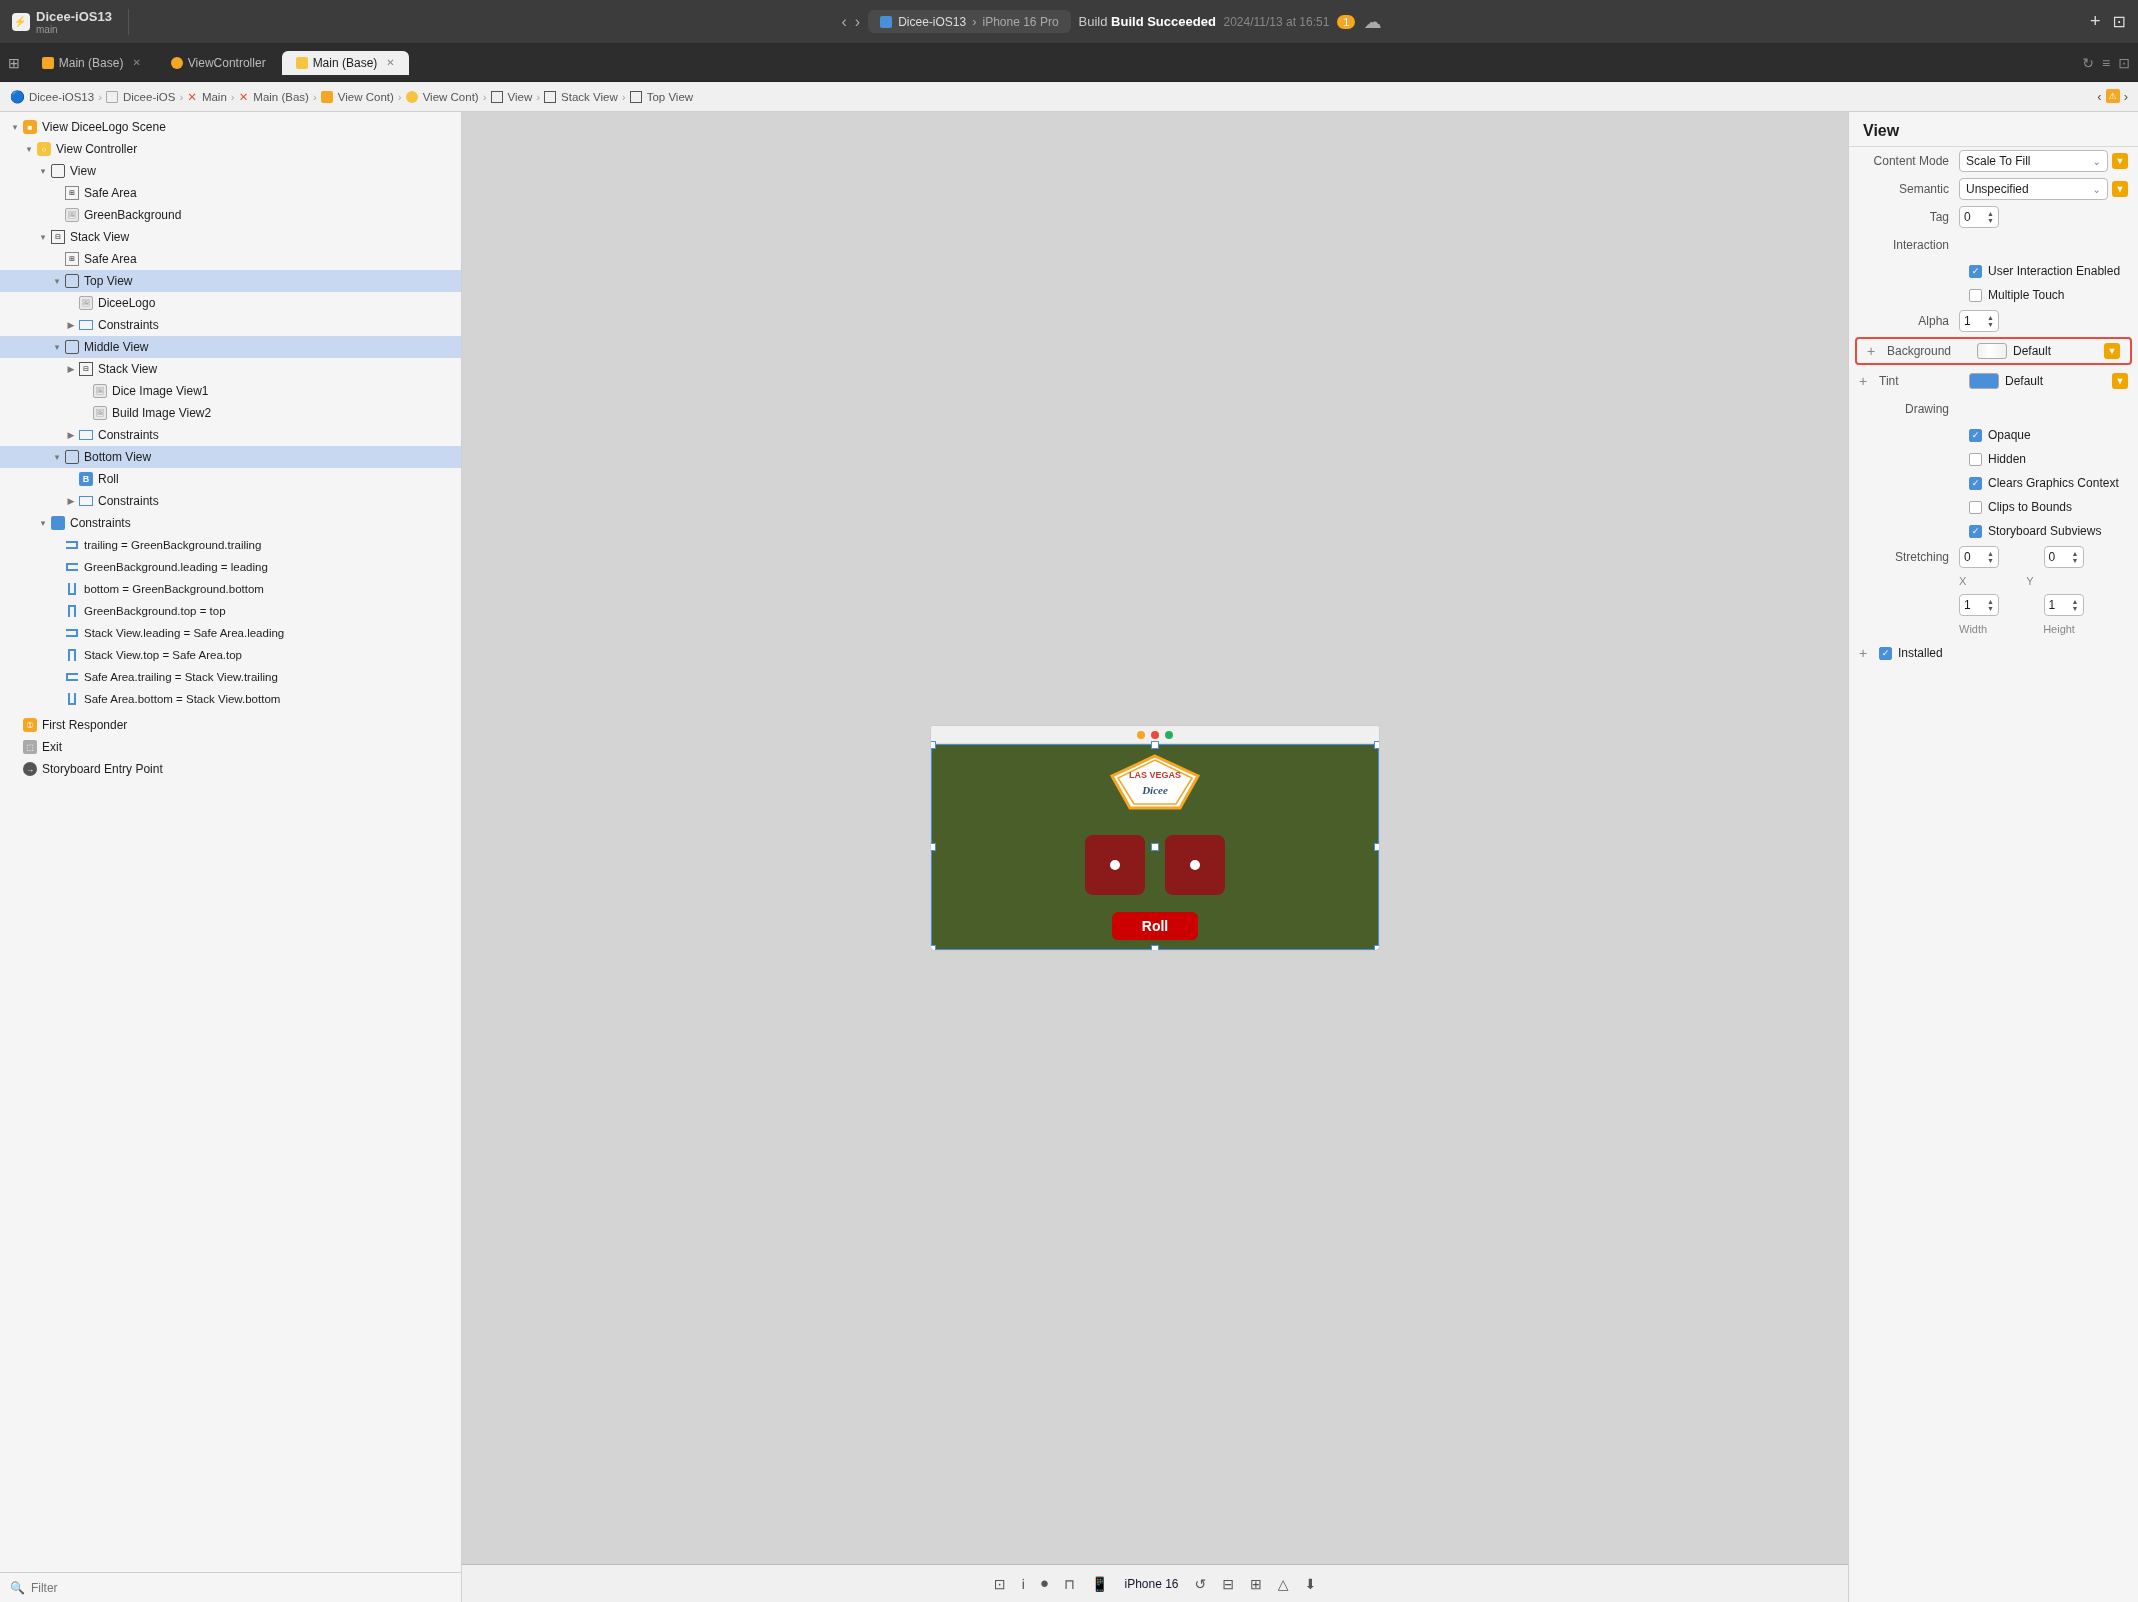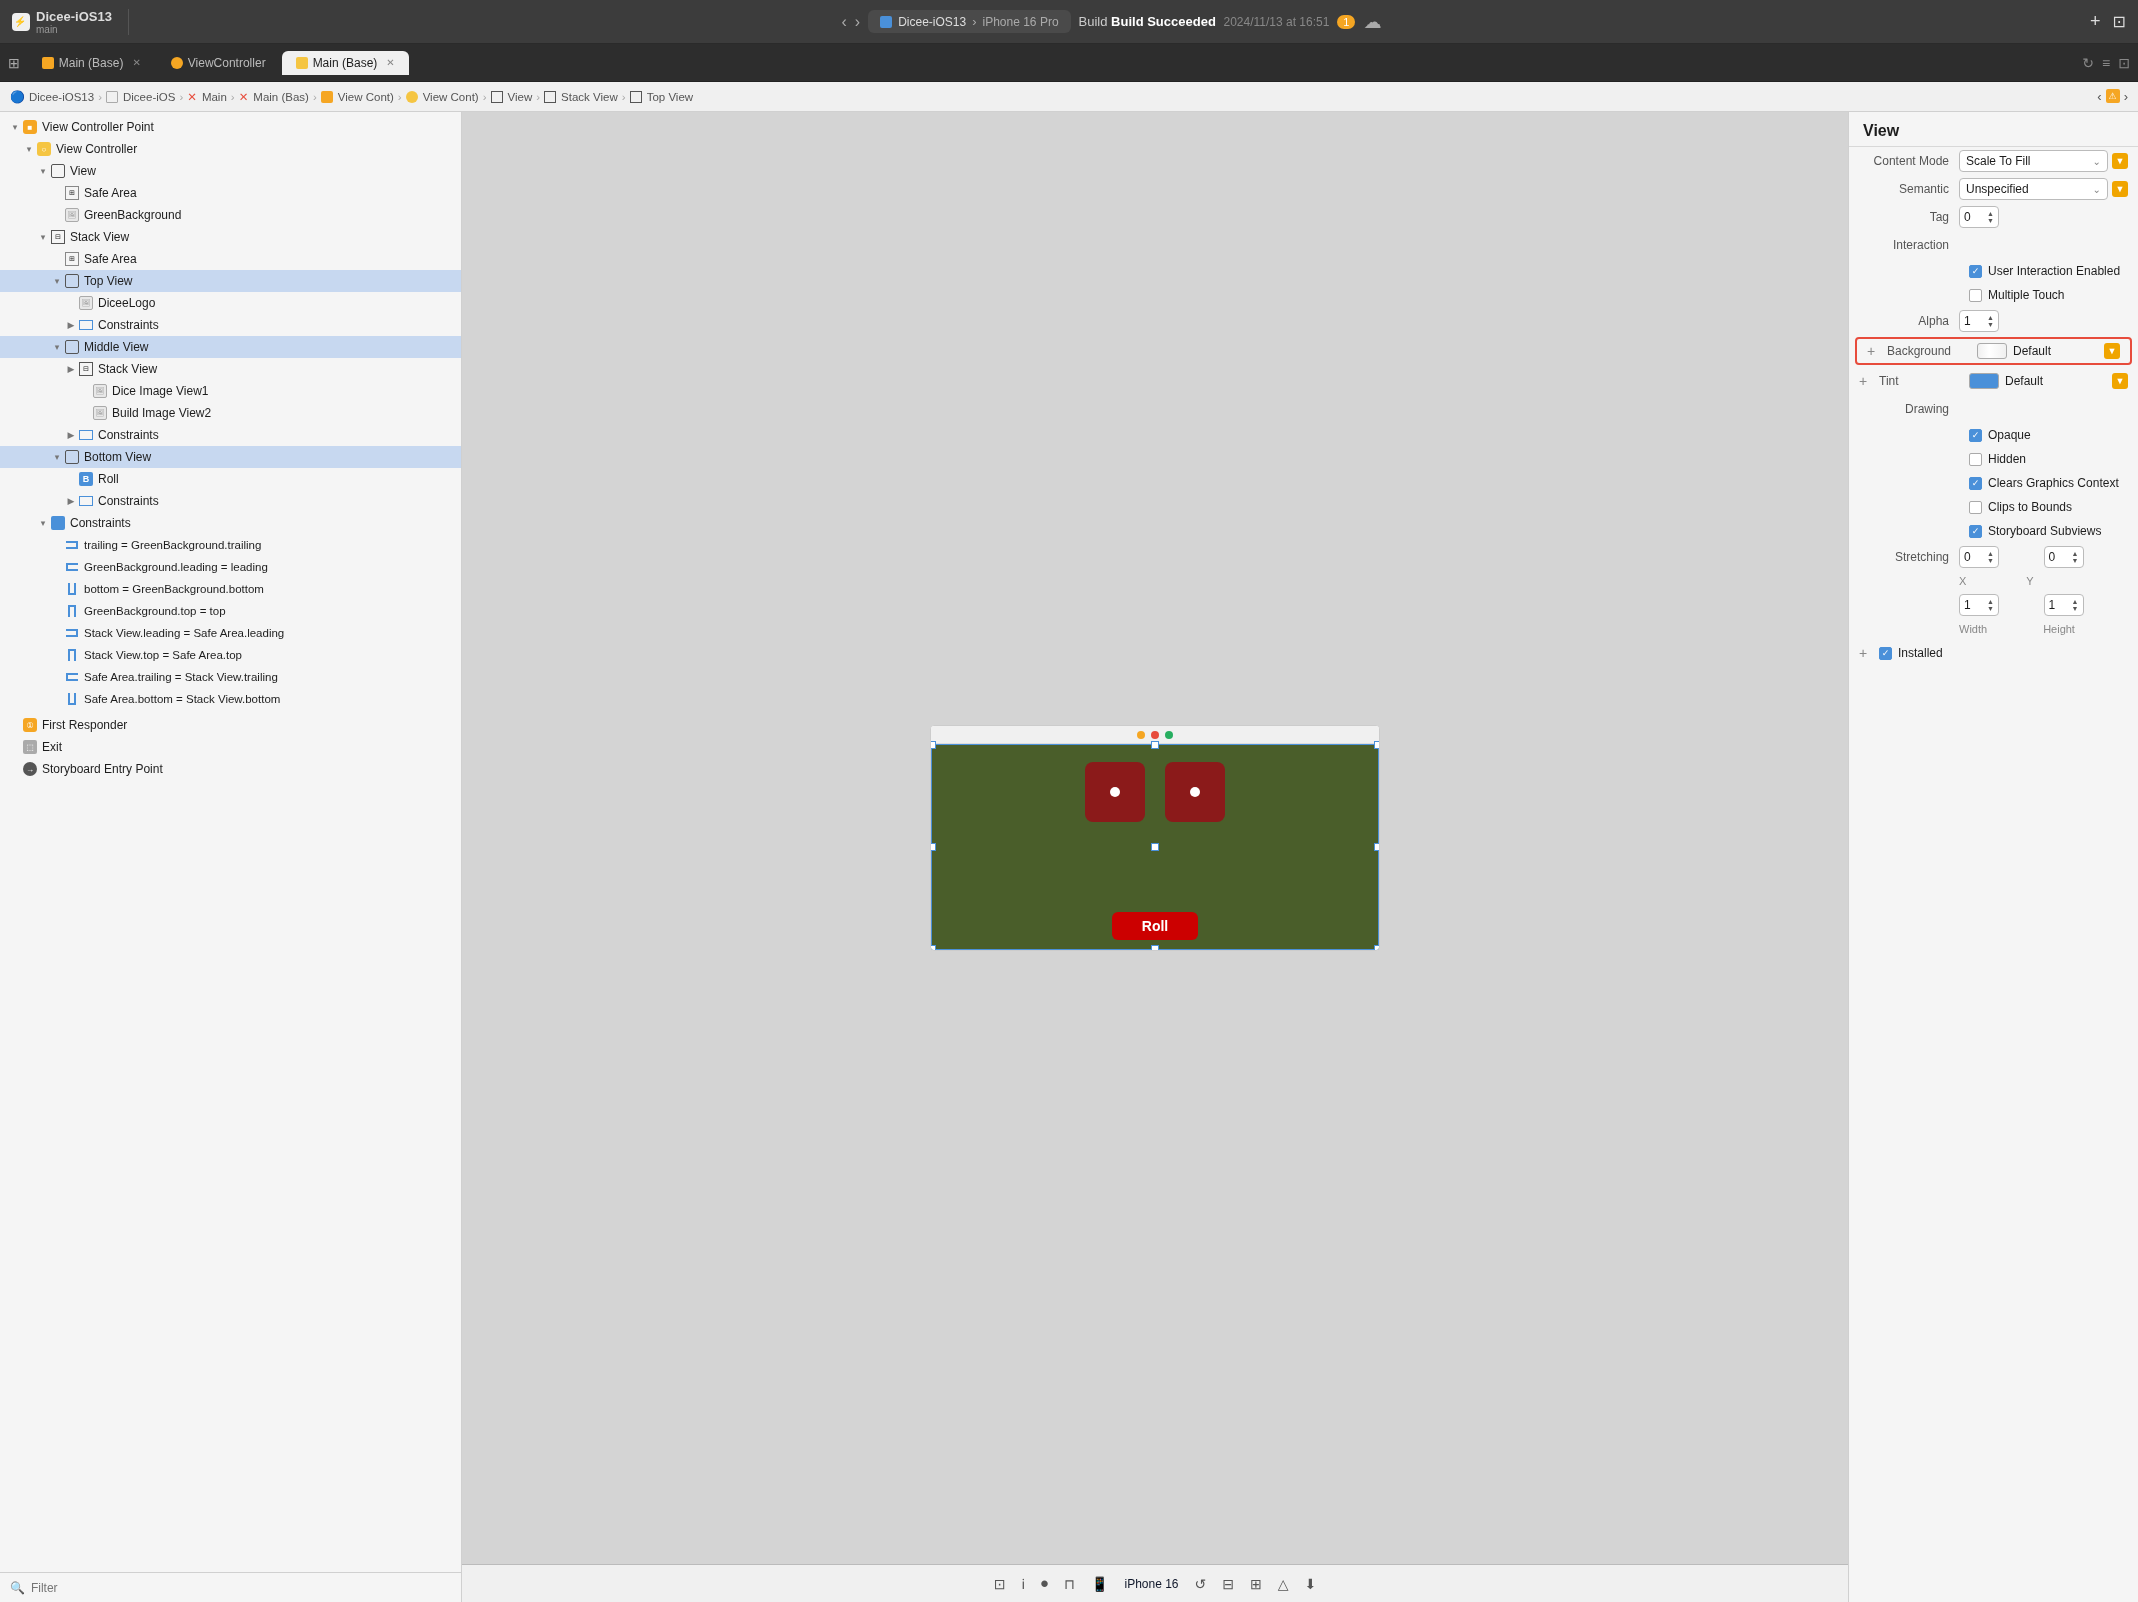--- a/index.html
+++ b/index.html
@@ -228,21 +228,21 @@
 <div class="main-layout">
 
   <div class="navigator">
     <div class="nav-tree">
 
       <div class="tree-item" style="padding-left:8px;">
         <span class="tree-arrow">▾</span>
         <span class="tree-icon">
             <div class="icon-orange-sq">■</div>
           </span>
-        <span class="tree-label">View Controller Point</span>
+        <span class="tree-label">View DiceeLogo Scene</span>
       </div>
 
       <div class="tree-item" style="padding-left:22px;">
         <span class="tree-arrow">▾</span>
         <span class="tree-icon">
             <div class="icon-yellow-sq">○</div>
           </span>
         <span class="tree-label">View Controller</span>
       </div>
 
@@ -498,20 +498,28 @@
               <div class="handle h-tl"></div>
               <div class="handle h-tm"></div>
               <div class="handle h-tr"></div>
               <div class="handle h-ml"></div>
               <div class="handle h-mr"></div>
               <div class="handle h-bl"></div>
               <div class="handle h-bm"></div>
               <div class="handle h-br"></div>
             </div>
 
+            <div style="display:flex;justify-content:center;align-items:center;width:100%;">
+              <svg width="90" height="56" viewBox="0 0 90 56">
+                <polygon points="45,2 88,22 70,54 20,54 2,22" fill="white" stroke="#f5a623" stroke-width="3"></polygon>
+                <polygon points="45,6 82,24 66,50 24,50 8,24" fill="white" stroke="#f5a623" stroke-width="1.5"></polygon>
+                <text x="45" y="24" text-anchor="middle" font-size="9" font-family="Arial" fill="#c0392b" font-weight="bold">LAS VEGAS</text>
+                <text x="45" y="40" text-anchor="middle" font-size="11" font-family="Georgia" fill="#2c5282" font-style="italic" font-weight="bold">Dicee</text>
+              </svg>
+            </div>
 
             <div class="dice-row">
 
               <div style="position:absolute;top:50%;left:50%;transform:translate(-50%,-50%);">
                 <div class="handle" style="position:static;border-color:#4a90d9;"></div>
               </div>
               <div class="die">
                 <div class="die-dot"></div>
               </div>
               <div class="die">

